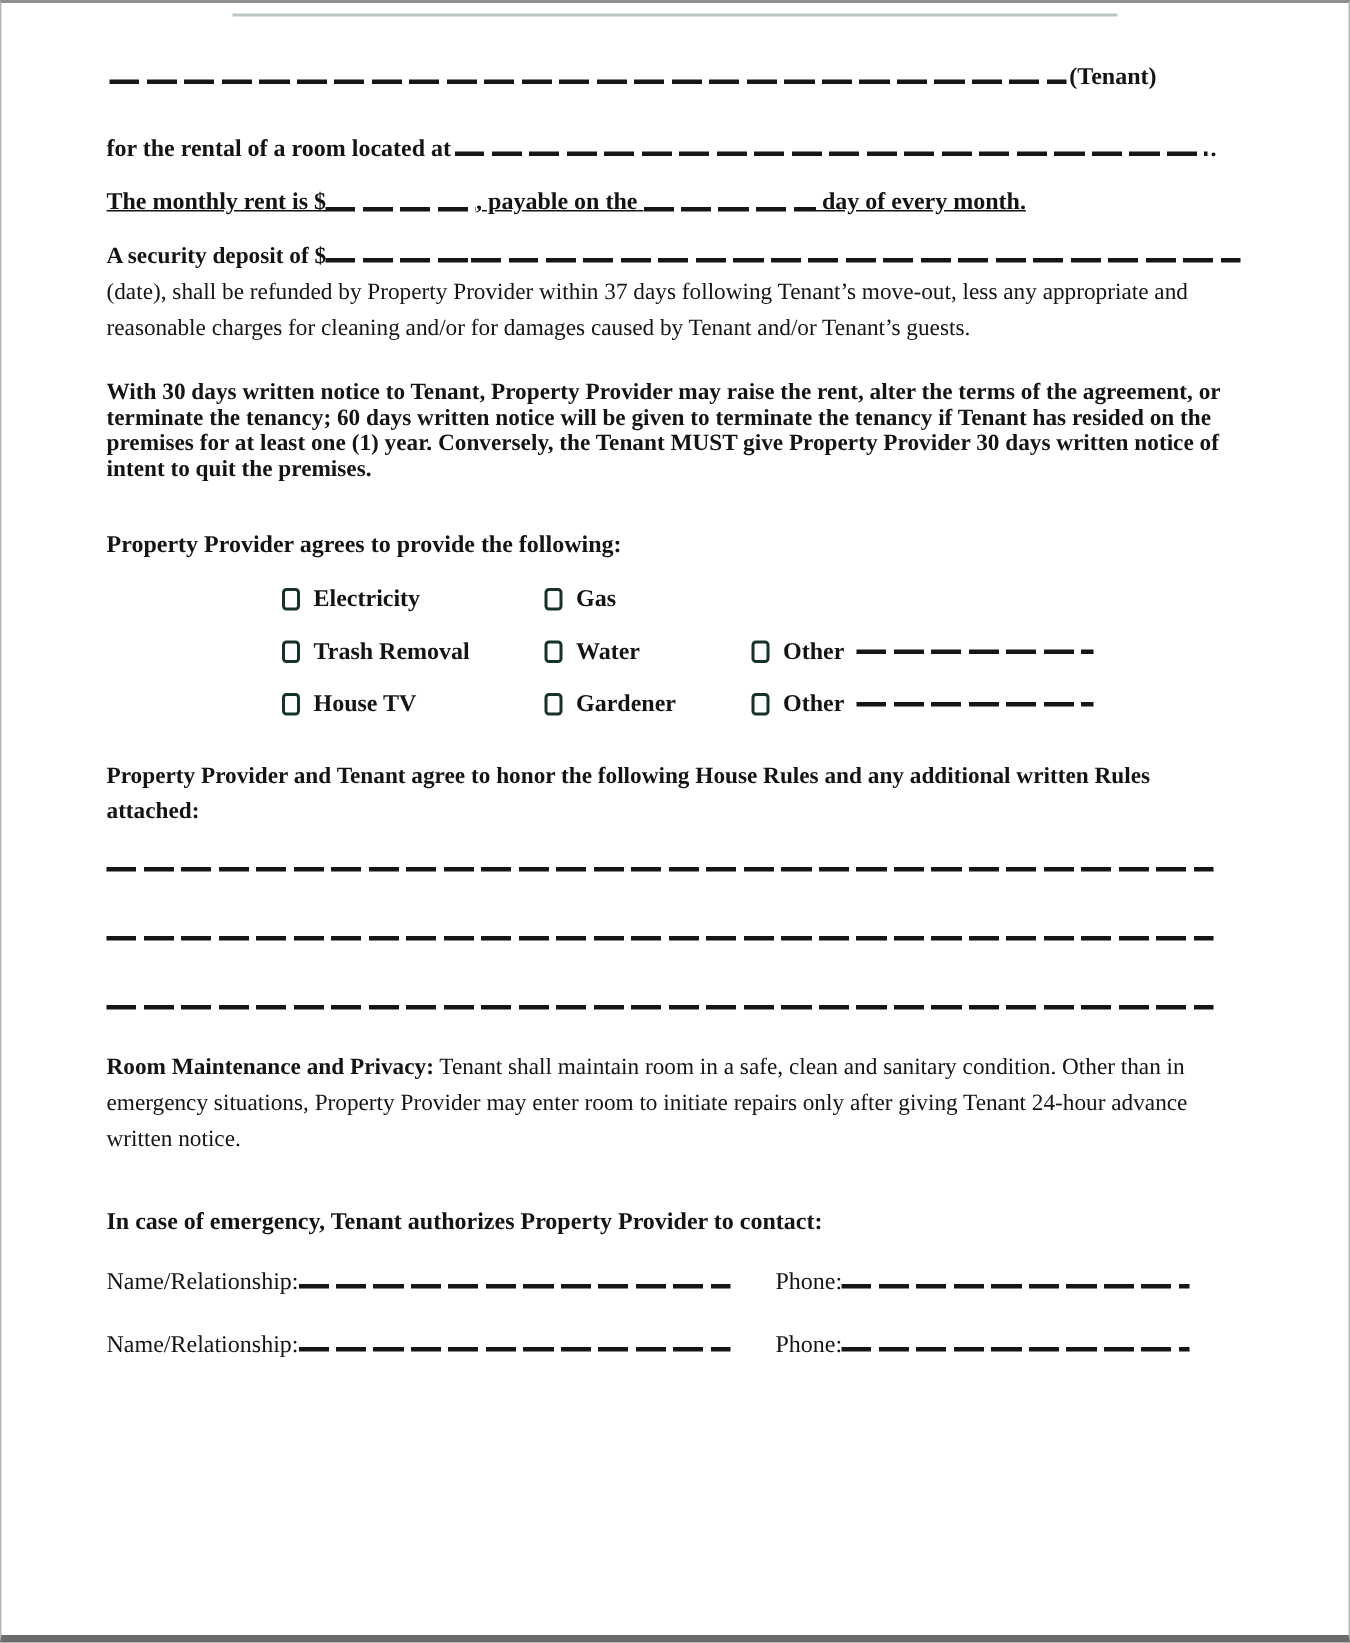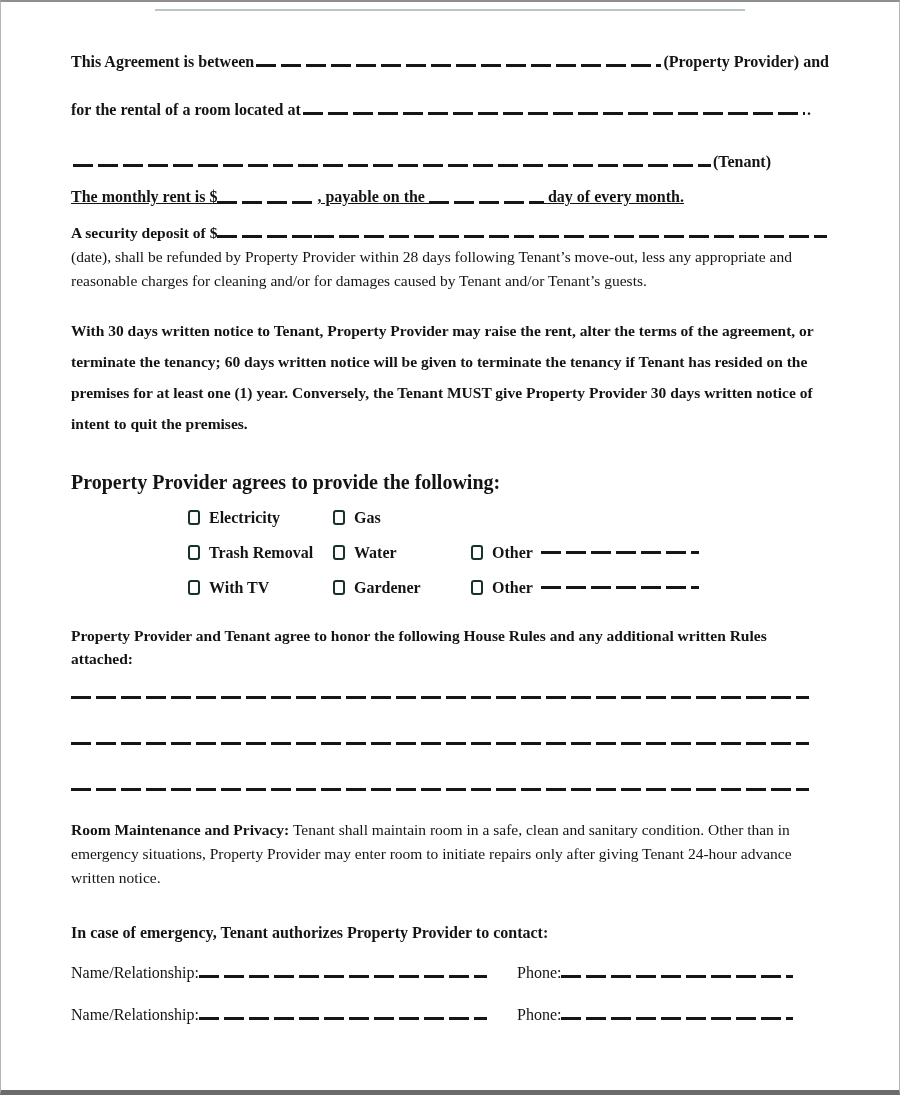--- a/index.html
+++ b/index.html
@@ -45,26 +45,26 @@
   .grow { flex:1 1 auto; margin:0 2px; }
 
   .para { font-size:15.5px; line-height:24px; }
 
   .l-agree   { margin-top:40px; font-weight:bold; }
   .l-tenant  { margin-top:30px; padding-right:58px; font-weight:bold; }
   .l-locate  { margin-top:26px; padding-right:18px; font-weight:bold; }
   .l-rent    { margin-top:13px; font-weight:bold;text-decoration:underline; }
   .l-deposit { margin-top:13px; }
   .l-deposit .first { font-weight:bold;justify-content:space-between; }
-  .notice    { margin-top:22px; font-weight:bold; line-height:31px; }
+  .notice    { margin-top:22px; font-weight:bold; line-height:17px; }
 
-  .util-head { margin-top:32px; font-weight:bold; font-size:20px; }
+  .util-head { margin-top:32px; font-weight:bold; font-size:16px; }
   .cb-row { display:flex; align-items:center; margin-top:14px; height:21px; }
   .cb-cell { display:flex; align-items:center; font-weight:bold; font-size:16px; }
-  .cb-cell.c1 { margin-left:117px; width:145px; }
+  .cb-cell.c1 { margin-left:117px; width:175px; }
   .cb-cell.c2 { width:138px; }
   .cb-cell.c3 { flex:1; }
   .checkbox {
     display:inline-block;
     width:12px; height:15px;
     border:2.5px solid #16322a;
     border-radius:3px;
     margin-right:9px;
     background:#fff;
   }
@@ -80,50 +80,45 @@
   .contact-row .name-blank { flex:0 0 288px; margin-right:30px; }
   .contact-row .phone-blank { flex:1; }
 </style>
 </head>
 <body>
 
 <div class="page">
 
   <div class="title-rule"></div>
 
-  <div class="line flexline l-agree">
-    <span>This Agreement is between</span>
+
+  <div class="line flexline l-tenant">
     <span class="blank grow"></span>
-    <span>(Property Provider) and</span>
+    <span>(Tenant)</span>
   </div>
 
   <div class="line flexline l-locate">
     <span>for the rental of a room located at</span>
     <span class="blank grow"></span>
     <span>.</span>
-  </div>
-
-  <div class="line flexline l-tenant">
-    <span class="blank grow"></span>
-    <span>(Tenant)</span>
   </div>
 
   <div class="line l-rent">
     <span>The monthly rent is $</span><span class="blank" style="width:100px"></span><span>, payable on the</span>
     <span class="blank" style="width:115px"></span>
     <span>day of every month.</span>
   </div>
 
   <div class="para l-deposit">
     <div class="flexline first">
       <span>A security deposit of $</span>
         <span class="blank" style="width:95px; flex:0 0 auto;"></span>
       <span class="blank grow"></span>
     </div>
-    <div>(date), shall be refunded by Property Provider within 28 days following Tenant’s move-out, less any appropriate and reasonable charges for cleaning and/or for damages caused by Tenant and/or Tenant’s guests.</div>
+    <div>(date), shall be refunded by Property Provider within 37 days following Tenant’s move-out, less any appropriate and reasonable charges for cleaning and/or for damages caused by Tenant and/or Tenant’s guests.</div>
   </div>
 
   <p class="para notice">With 30 days written notice to Tenant, Property Provider may raise the rent, alter the terms of the agreement, or terminate the tenancy; 60 days written notice will be given to terminate the tenancy if Tenant has resided on the premises for at least one (1) year. Conversely, the Tenant MUST give Property Provider 30 days written notice of intent to quit the premises.</p>
 
   <div class="line util-head">Property Provider agrees to provide the following:</div>
 
   <div class="cb-row">
     <span class="cb-cell c1">
       <span class="checkbox"></span>
       <span>Electricity</span>
@@ -146,21 +141,21 @@
     <span class="cb-cell c3">
       <span class="checkbox"></span>
       <span>Other</span>
       <span class="blank cb-blank"></span>
     </span>
   </div>
 
   <div class="cb-row">
     <span class="cb-cell c1">
       <span class="checkbox"></span>
-      <span>With TV</span>
+      <span>House TV</span>
     </span>
     <span class="cb-cell c2">
       <span class="checkbox"></span>
       <span>Gardener</span>
     </span>
     <span class="cb-cell c3">
       <span class="checkbox"></span>
       <span>Other</span>
       <span class="blank cb-blank"></span>
     </span>

